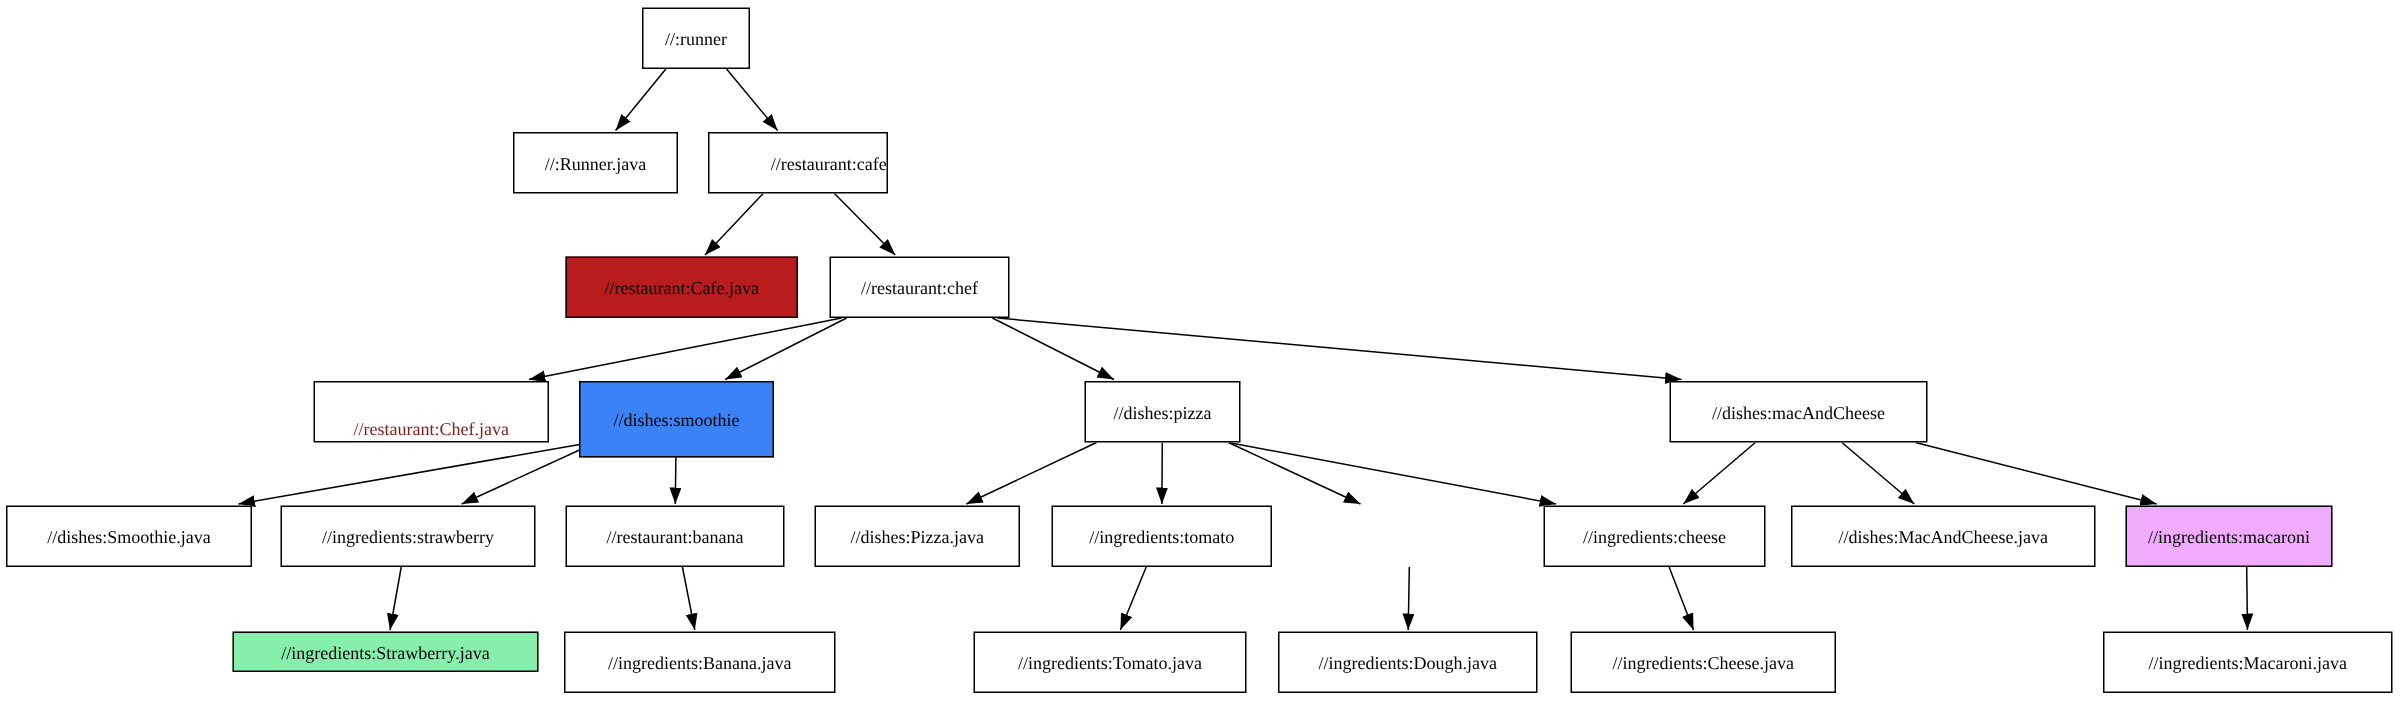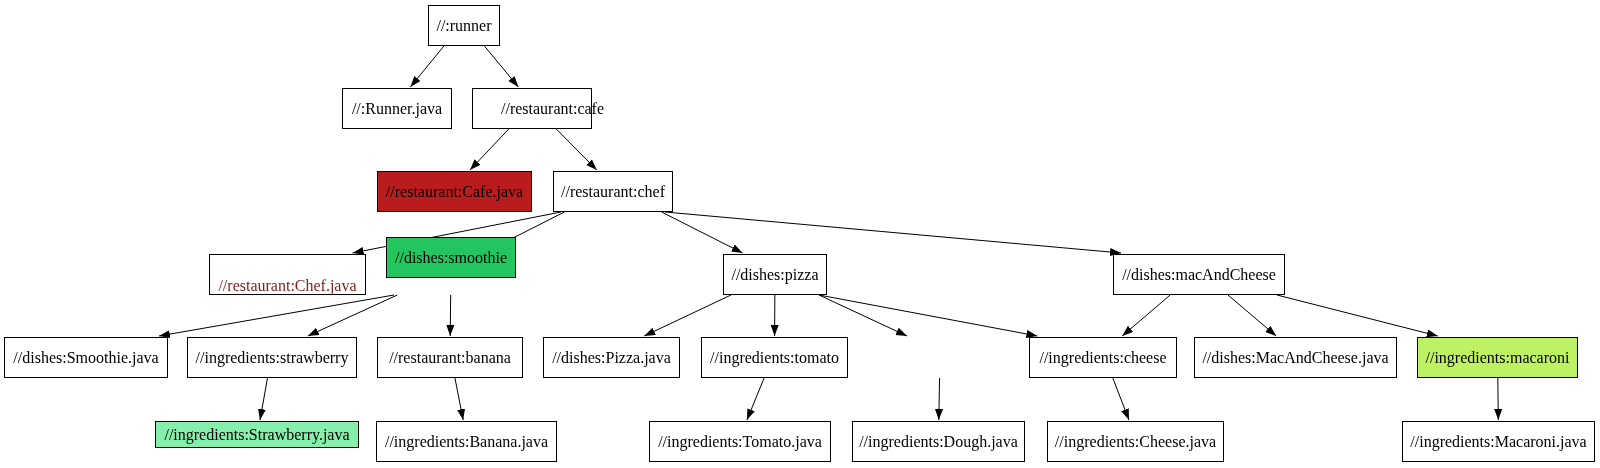--- a/index.html
+++ b/index.html
@@ -26,21 +26,21 @@
     position: absolute;
     box-sizing: border-box;
     border: 1px solid #000000;
     background: #ffffff;
     display: flex;
     align-items: center;
     justify-content: center;
     white-space: nowrap;
   }
   .node .node-label {
-    font-size: 16px;
+    font-size: 12px;
     color: #000000;
     line-height: 1;
     padding: 0 2px;
   }
 </style>
 </head>
 <body>
 
 <div id="graph-canvas">
   <svg id="edge-layer" xmlns="http://www.w3.org/2000/svg">
@@ -85,21 +85,21 @@
     </div>
     <div class="node" style="left: 377px; top: 171px; width: 155px; height: 41px; border-color: rgb(0, 0, 0); background: #b91c1c;">
       <span class="node-label" style="color: rgb(0, 0, 0);">//restaurant:Cafe.java</span>
     </div>
     <div class="node" style="left: 553px; top: 171px; width: 120px; height: 41px; border-color: rgb(0, 0, 0); background: rgb(255, 255, 255);">
       <span class="node-label" style="color: rgb(0, 0, 0);">//restaurant:chef</span>
     </div>
     <div class="node" style="left: 209px; top: 254px; width: 157px; height: 41px; border-color: rgb(0, 0, 0); background: rgb(255, 255, 255);">
       <span class="node-label" style="color: #7f1d1d; margin-top: 23px;">//restaurant:Chef.java</span>
     </div>
-    <div class="node" style="left: 386px; top: 237px; width: 130px; height: 41px; border-color: rgb(0, 0, 0); background: #22c55e;">
+    <div class="node" style="left: 386px; top: 254px; width: 130px; height: 51px; border-color: rgb(0, 0, 0); background: #3b82f6;">
       <span class="node-label" style="color: rgb(0, 0, 0);">//dishes:smoothie</span>
     </div>
     <div class="node" style="left: 723px; top: 254px; width: 104px; height: 41px; border-color: rgb(0, 0, 0); background: rgb(255, 255, 255);">
       <span class="node-label" style="color: rgb(0, 0, 0);">//dishes:pizza</span>
     </div>
     <div class="node" style="left: 1113px; top: 254px; width: 172px; height: 41px; border-color: rgb(0, 0, 0); background: rgb(255, 255, 255);">
       <span class="node-label" style="color: rgb(0, 0, 0);">//dishes:macAndCheese</span>
     </div>
     <div class="node" style="left: 4px; top: 337px; width: 164px; height: 41px; border-color: rgb(0, 0, 0); background: rgb(255, 255, 255);">
       <span class="node-label" style="color: rgb(0, 0, 0);">//dishes:Smoothie.java</span>
@@ -115,21 +115,21 @@
     </div>
     <div class="node" style="left: 701px; top: 337px; width: 147px; height: 41px; border-color: rgb(0, 0, 0); background: rgb(255, 255, 255);">
       <span class="node-label" style="color: rgb(0, 0, 0);">//ingredients:tomato</span>
     </div>
     <div class="node" style="left: 1029px; top: 337px; width: 148px; height: 41px; border-color: rgb(0, 0, 0); background: rgb(255, 255, 255);">
       <span class="node-label" style="color: rgb(0, 0, 0);">//ingredients:cheese</span>
     </div>
     <div class="node" style="left: 1194px; top: 337px; width: 203px; height: 41px; border-color: rgb(0, 0, 0); background: rgb(255, 255, 255);">
       <span class="node-label" style="color: rgb(0, 0, 0);">//dishes:MacAndCheese.java</span>
     </div>
-    <div class="node" style="left: 1417px; top: 337px; width: 161px; height: 41px; border-color: rgb(0, 0, 0); background: #bef264;">
+    <div class="node" style="left: 1417px; top: 337px; width: 138px; height: 41px; border-color: rgb(0, 0, 0); background: #f0abfc;">
       <span class="node-label" style="color: rgb(0, 0, 0);">//ingredients:macaroni</span>
     </div>
     <div class="node" style="left: 155px; top: 421px; width: 204px; height: 27px; border-color: rgb(0, 0, 0); background: #86efac;">
       <span class="node-label" style="color: rgb(0, 0, 0);">//ingredients:Strawberry.java</span>
     </div>
     <div class="node" style="left: 376px; top: 421px; width: 181px; height: 41px; border-color: rgb(0, 0, 0); background: rgb(255, 255, 255);">
       <span class="node-label" style="color: rgb(0, 0, 0);">//ingredients:Banana.java</span>
     </div>
     <div class="node" style="left: 649px; top: 421px; width: 182px; height: 41px; border-color: rgb(0, 0, 0); background: rgb(255, 255, 255);">
       <span class="node-label" style="color: rgb(0, 0, 0);">//ingredients:Tomato.java</span>

